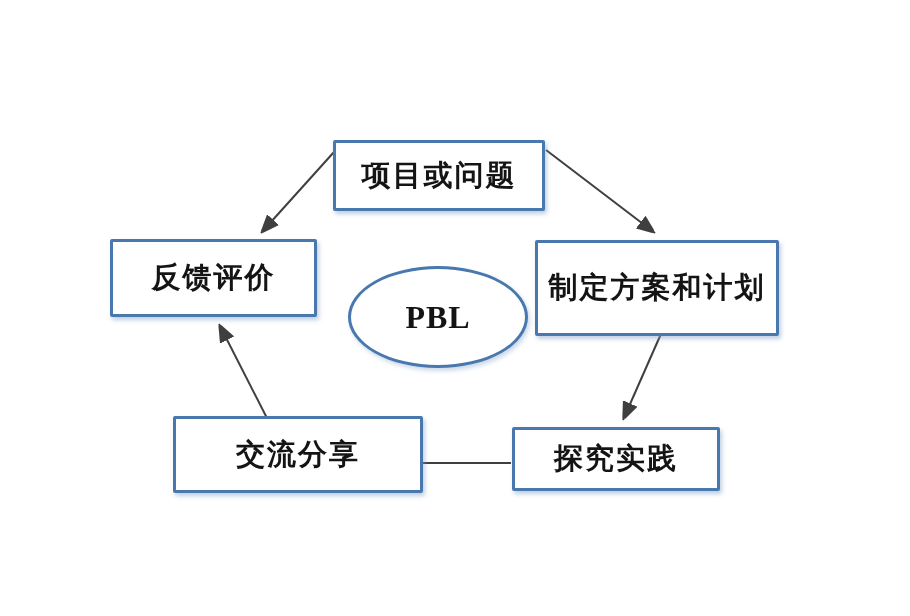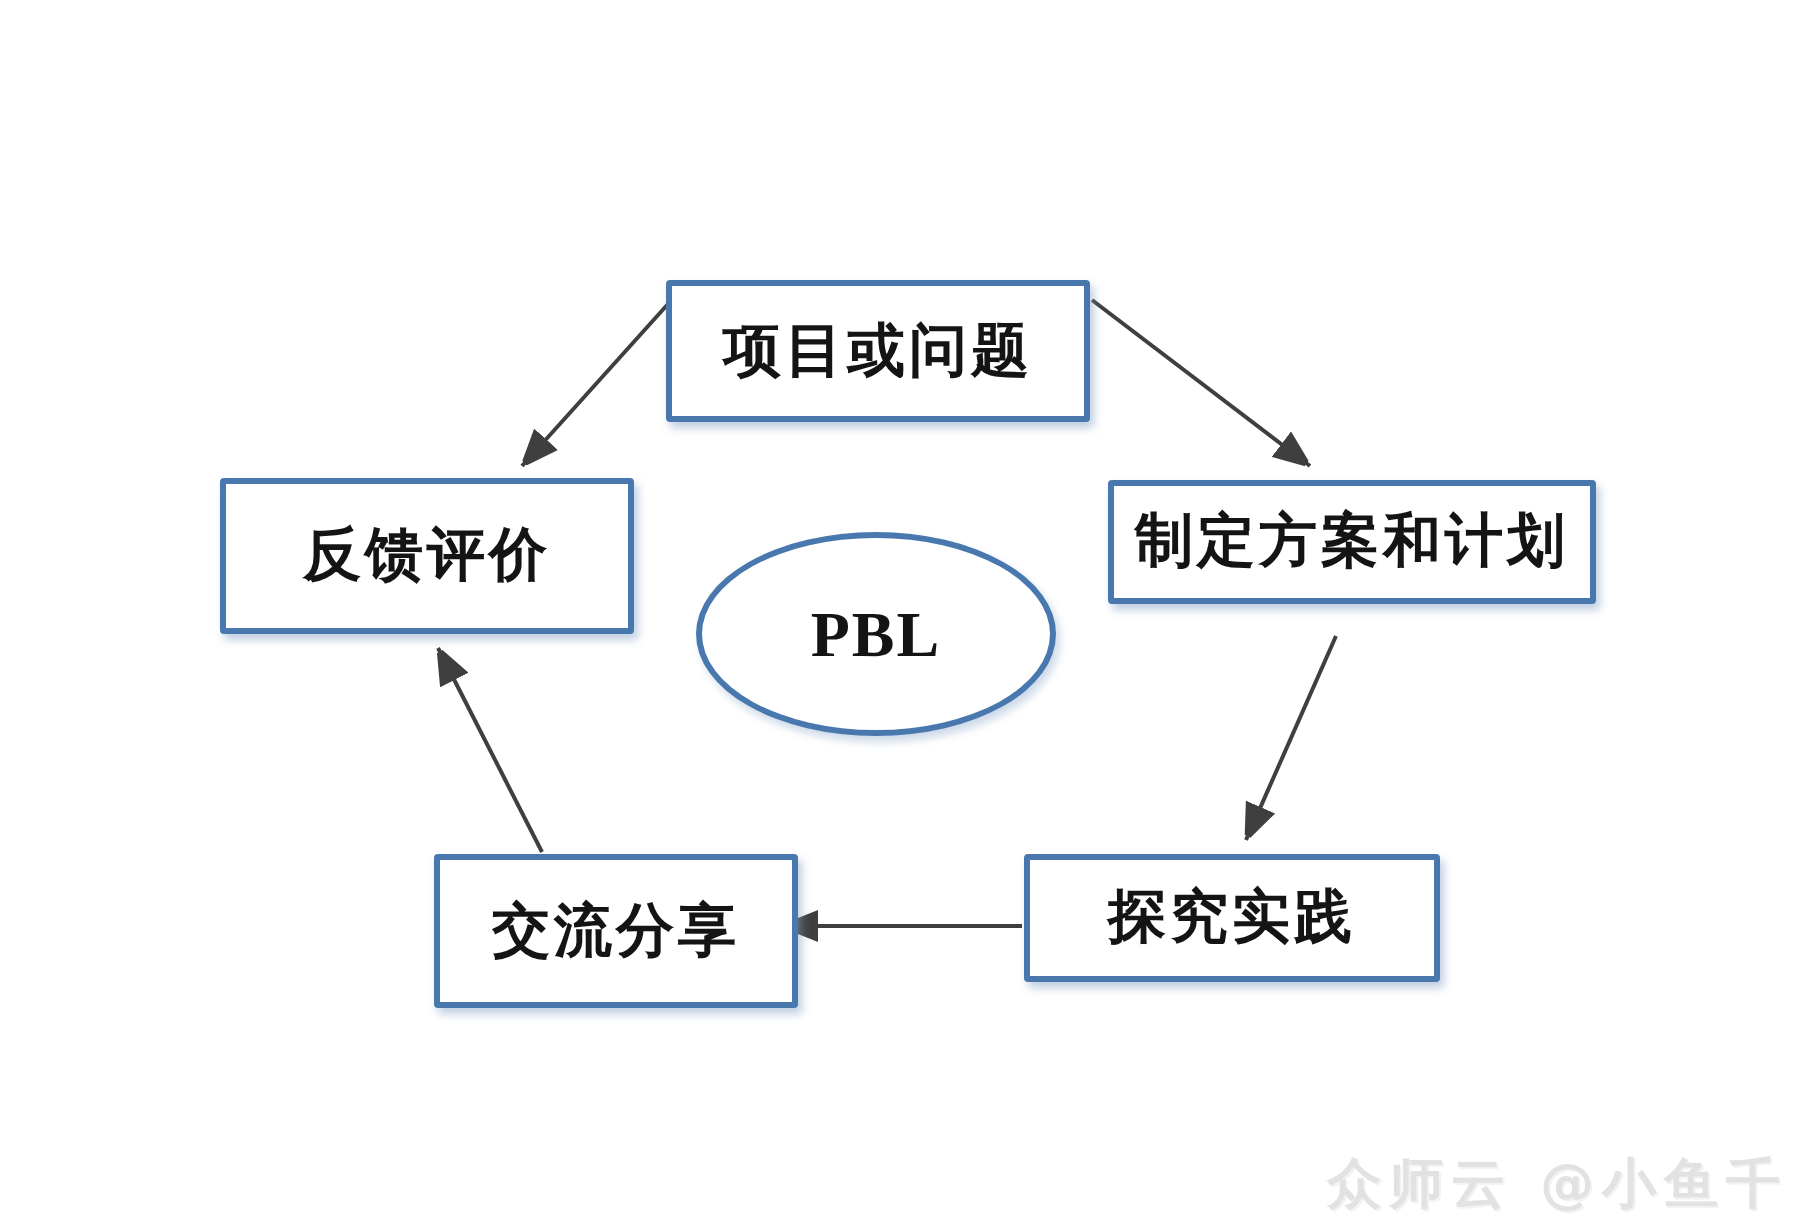--- a/index.html
+++ b/index.html
@@ -20,23 +20,23 @@
     display: flex;
     align-items: center;
     justify-content: center;
     font-weight: bold;
     font-size: 29px;
     letter-spacing: 2px;
     color: #141414;
     box-shadow: 2px 3px 4px rgba(130,160,200,0.5);
   }
   .node-project  { left: 333px; top: 108px; width: 212px; height: 71px; margin-top: 32px; }
-  .node-plan     { left: 554px; top: 240px; width: 244px; height: 62px; }
+  .node-plan     { left: 535px; top: 240px; width: 244px; height: 96px; }
   .node-feedback { left: 110px; top: 239px; width: 207px; height: 78px; }
-  .node-share    { left: 173px; top: 427px; width: 182px; height: 77px; margin-left: 44px; }
+  .node-share    { left: 173px; top: 416px; width: 250px; height: 77px; }
   .node-practice { left: 512px; top: 427px; width: 208px; height: 64px; }
   .center-ellipse {
     position: absolute;
     left: 348px; top: 266px; width: 180px; height: 102px;
     box-sizing: border-box;
     background: #ffffff;
     border: 3px solid #4878ae;
     border-radius: 50%;
     display: flex;
     align-items: center;
@@ -100,15 +100,14 @@
   </div>
 
   <div class="node node-share">
     <span>交流分享</span>
   </div>
 
   <div class="center-ellipse">
     <span>PBL</span>
   </div>
 
-  <div class="watermark">众师云 @小鱼千</div>
 
 </div>
 
 </body></html>

